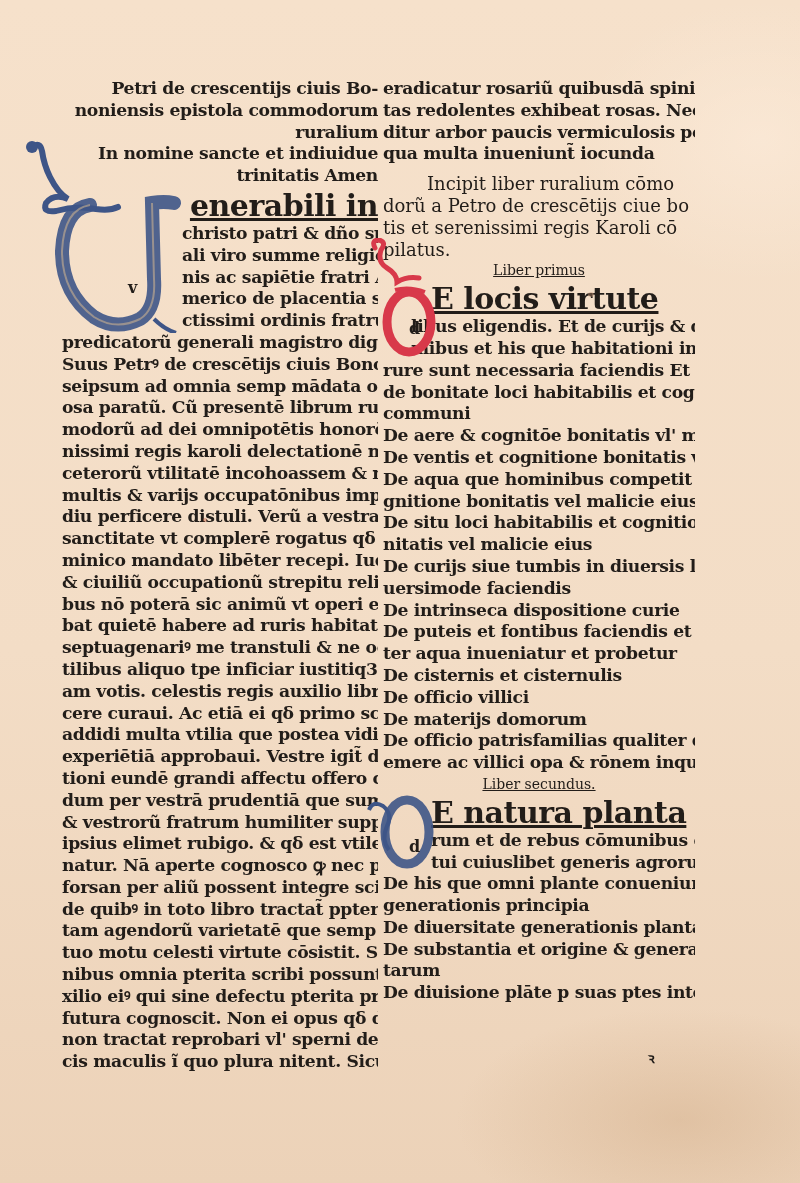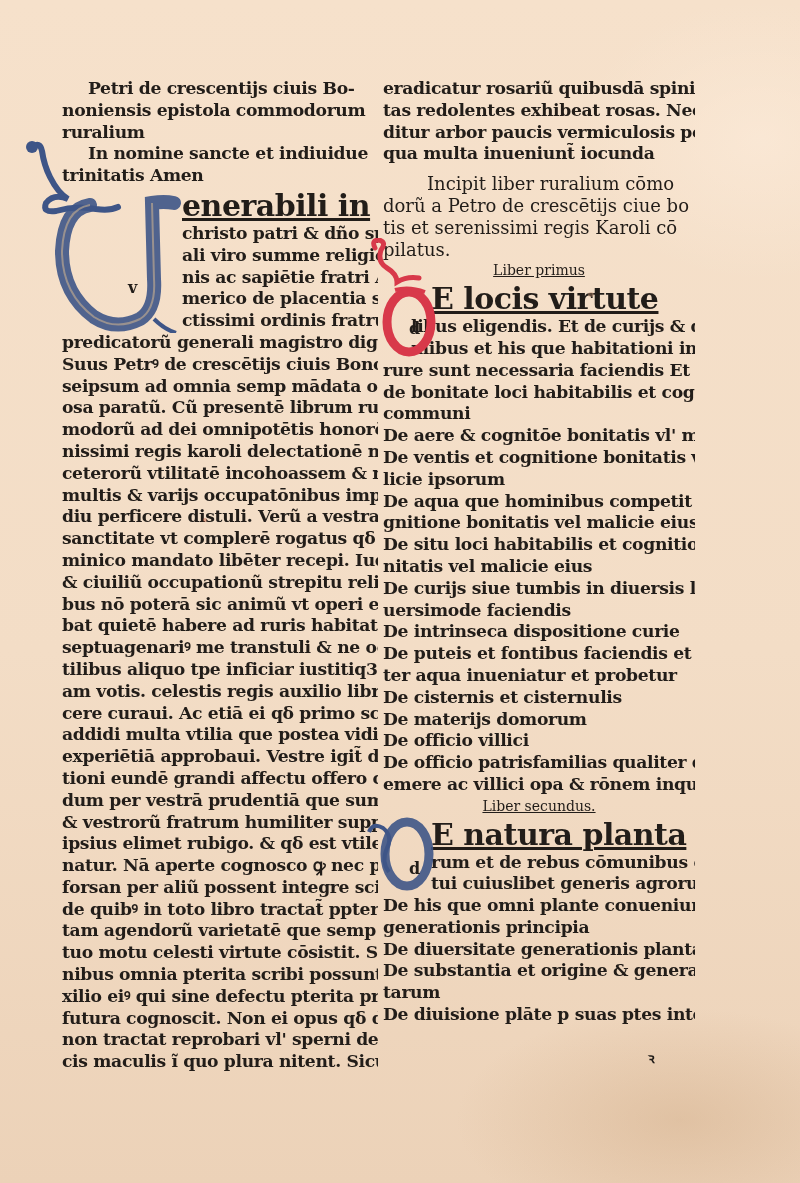--- a/index.html
+++ b/index.html
@@ -17,21 +17,21 @@
       radial-gradient(ellipse 260px 200px at 760px 140px, rgba(255,240,225,0.45), rgba(0,0,0,0) 70%),
       linear-gradient(180deg, #f6e1cb 0%, #f3ddc6 55%, #ecd2b8 100%);
   }
   .col {
     position: absolute; top: 78px;
     font-size: 17.2px; line-height: 21.8px;
     letter-spacing: -0.35px;
     font-weight: bold;
     color: #221d19;
   }
-  .col-left { left: 62px; width: 316px; }
+  .col-left { left: 62px; width: 316px; text-align: right; }
   .col-right { left: 383px; width: 312px; }
   .line { white-space: nowrap; overflow: hidden; height: 21.8px; }
   .line.indent { padding-left: 26px; }
   .line.heading { font-size: 18px; font-weight: normal; letter-spacing: 0; }
   .line.heading-center { text-align: center; font-size: 14px; font-weight: normal; letter-spacing: 0; text-decoration: underline; }
   .big-initial-line {
     font-size: 30px; line-height: 34px; height: 34px; font-weight: bold;
     letter-spacing: -0.5px; white-space: nowrap; text-decoration: underline;
   }
   .drop-block { position: relative; }
@@ -142,33 +142,32 @@
         <div class="big-initial-line">E locis virtute</div>
         <div class="line" style="margin-left:-20px;">libus eligendis. Et de curijs &amp; do-</div>
         <div class="line" style="margin-left:-20px;">mibus et his que habitationi in</div>
       </div>
     </div>
     <div class="line">rure sunt necessaria faciendis   Et primo</div>
     <div class="line">de bonitate loci habitabilis et cognitione ĩ</div>
     <div class="line">communi</div>
     <div class="line">De aere &amp; cognitōe bonitatis vl' malicie eiꝰ</div>
     <div class="line">De ventis et cognitione bonitatis vl' ma</div>
-    <div class="line">licie ipsorum</div>
     <div class="line">De aqua que hominibus competit et co-</div>
     <div class="line">gnitione bonitatis vel malicie eius</div>
     <div class="line">De situ loci habitabilis et cognitione bo-</div>
     <div class="line">nitatis vel malicie eius</div>
     <div class="line">De curijs siue tumbis in diuersis locis di</div>
     <div class="line">uersimode faciendis</div>
     <div class="line">De intrinseca dispositione curie</div>
     <div class="line">De puteis et fontibus faciendis et quali-</div>
     <div class="line">ter aqua inueniatur et probetur</div>
     <div class="line">De cisternis et cisternulis</div>
+    <div class="line">De officio villici</div>
     <div class="line">De materijs domorum</div>
-    <div class="line">De officio villici</div>
     <div class="line">De officio patrisfamilias qualiter dz agrũ</div>
     <div class="line">emere ac villici opa &amp; rōnem inquirere</div>
   </div>
 
   <div>
     <div class="line heading-center">Liber secundus.</div>
     <div class="drop-block right">
       <svg class="initial-svg" style="left:-20px; top:-4px;" width="80" height="80" viewBox="0 0 80 80">
         <path d="M6 18 q4 -10 14 -4 q10 8 4 20 q-6 14 2 24" fill="none" stroke="#3e5587" stroke-width="4"></path>
         <ellipse cx="44" cy="40" rx="22" ry="32" fill="none" stroke="#3e5587" stroke-width="9" opacity="0.9"></ellipse>

